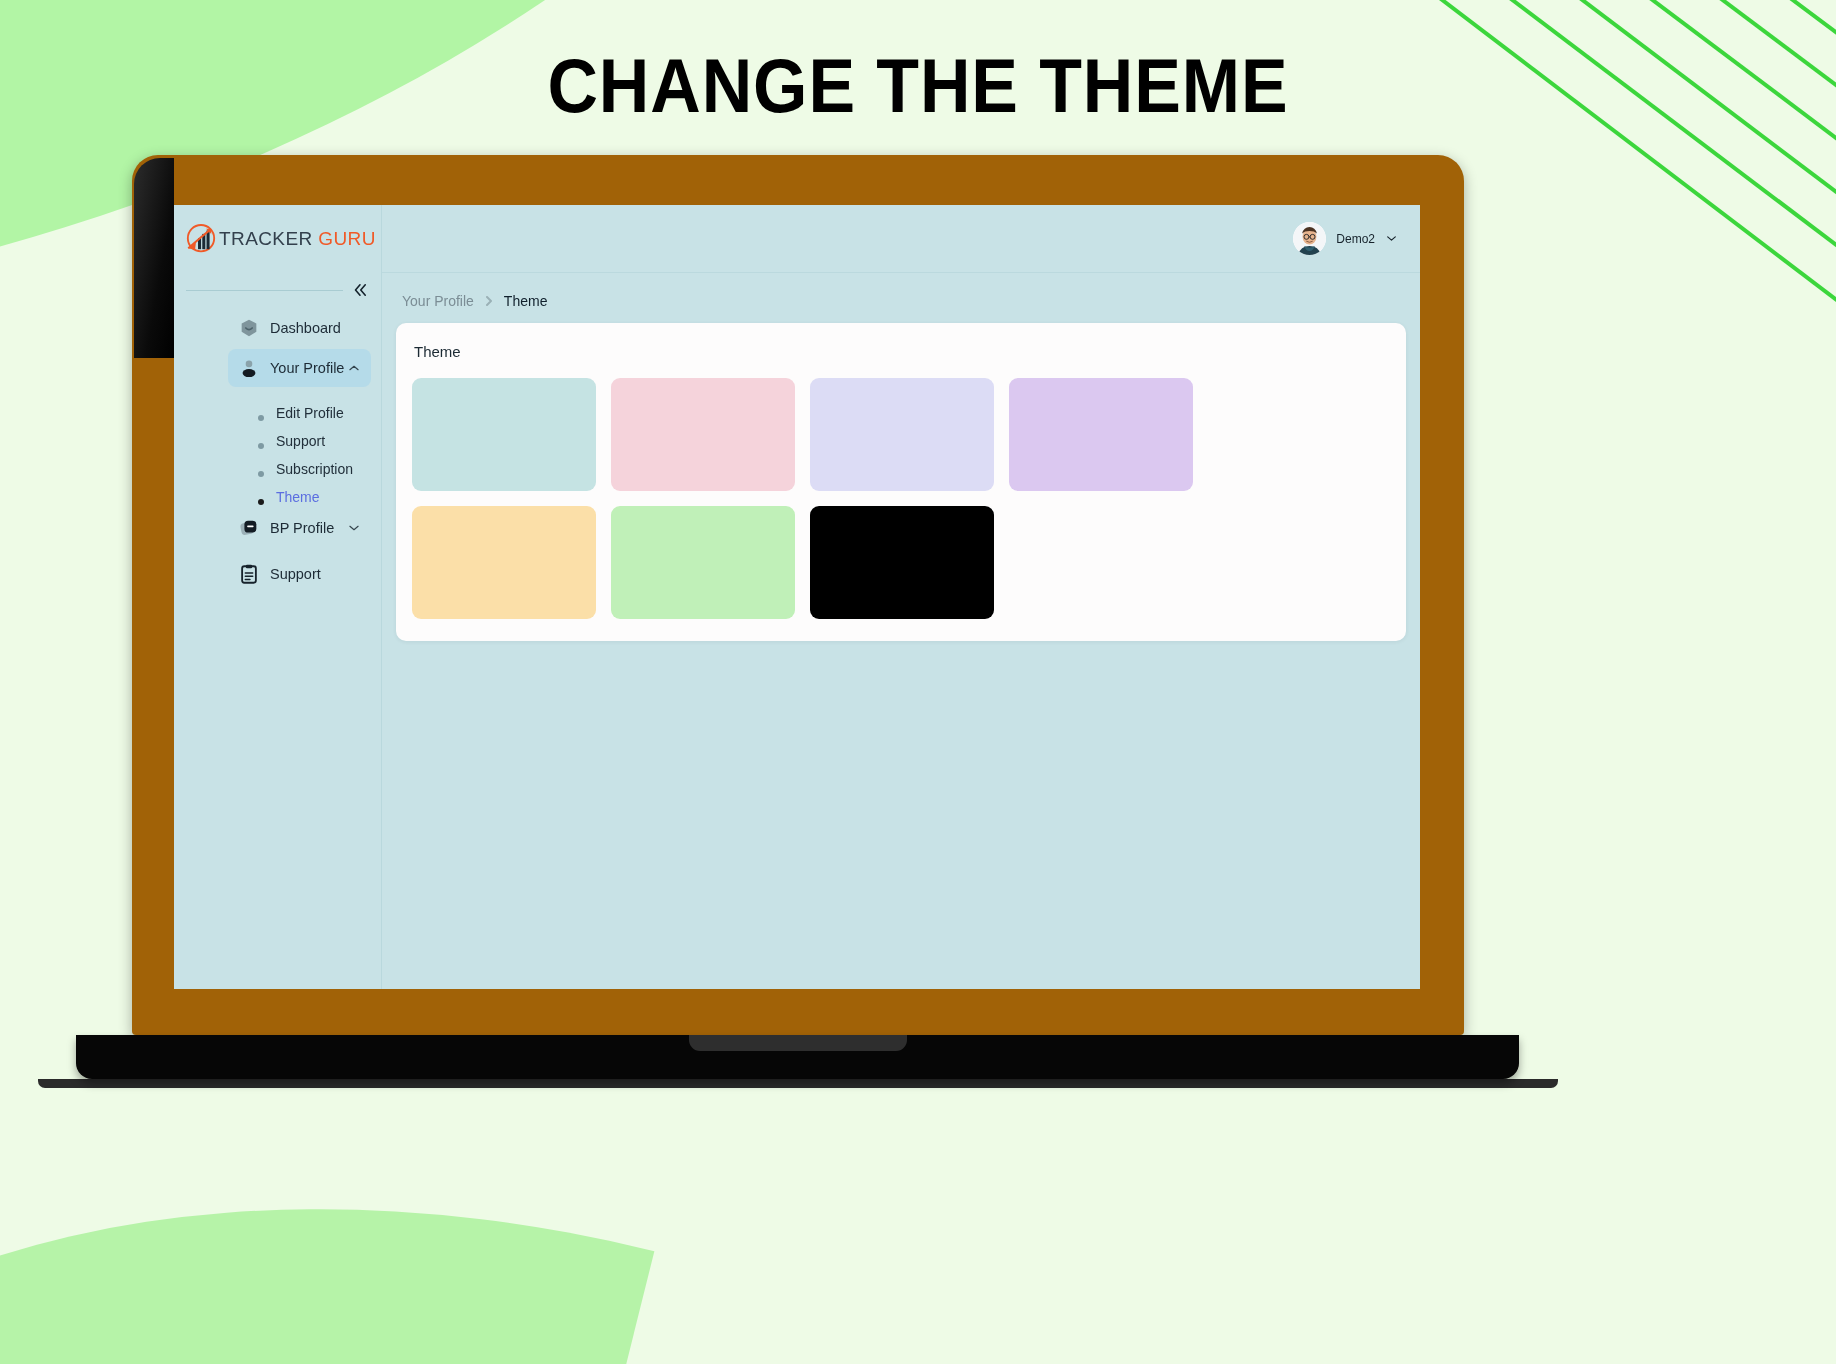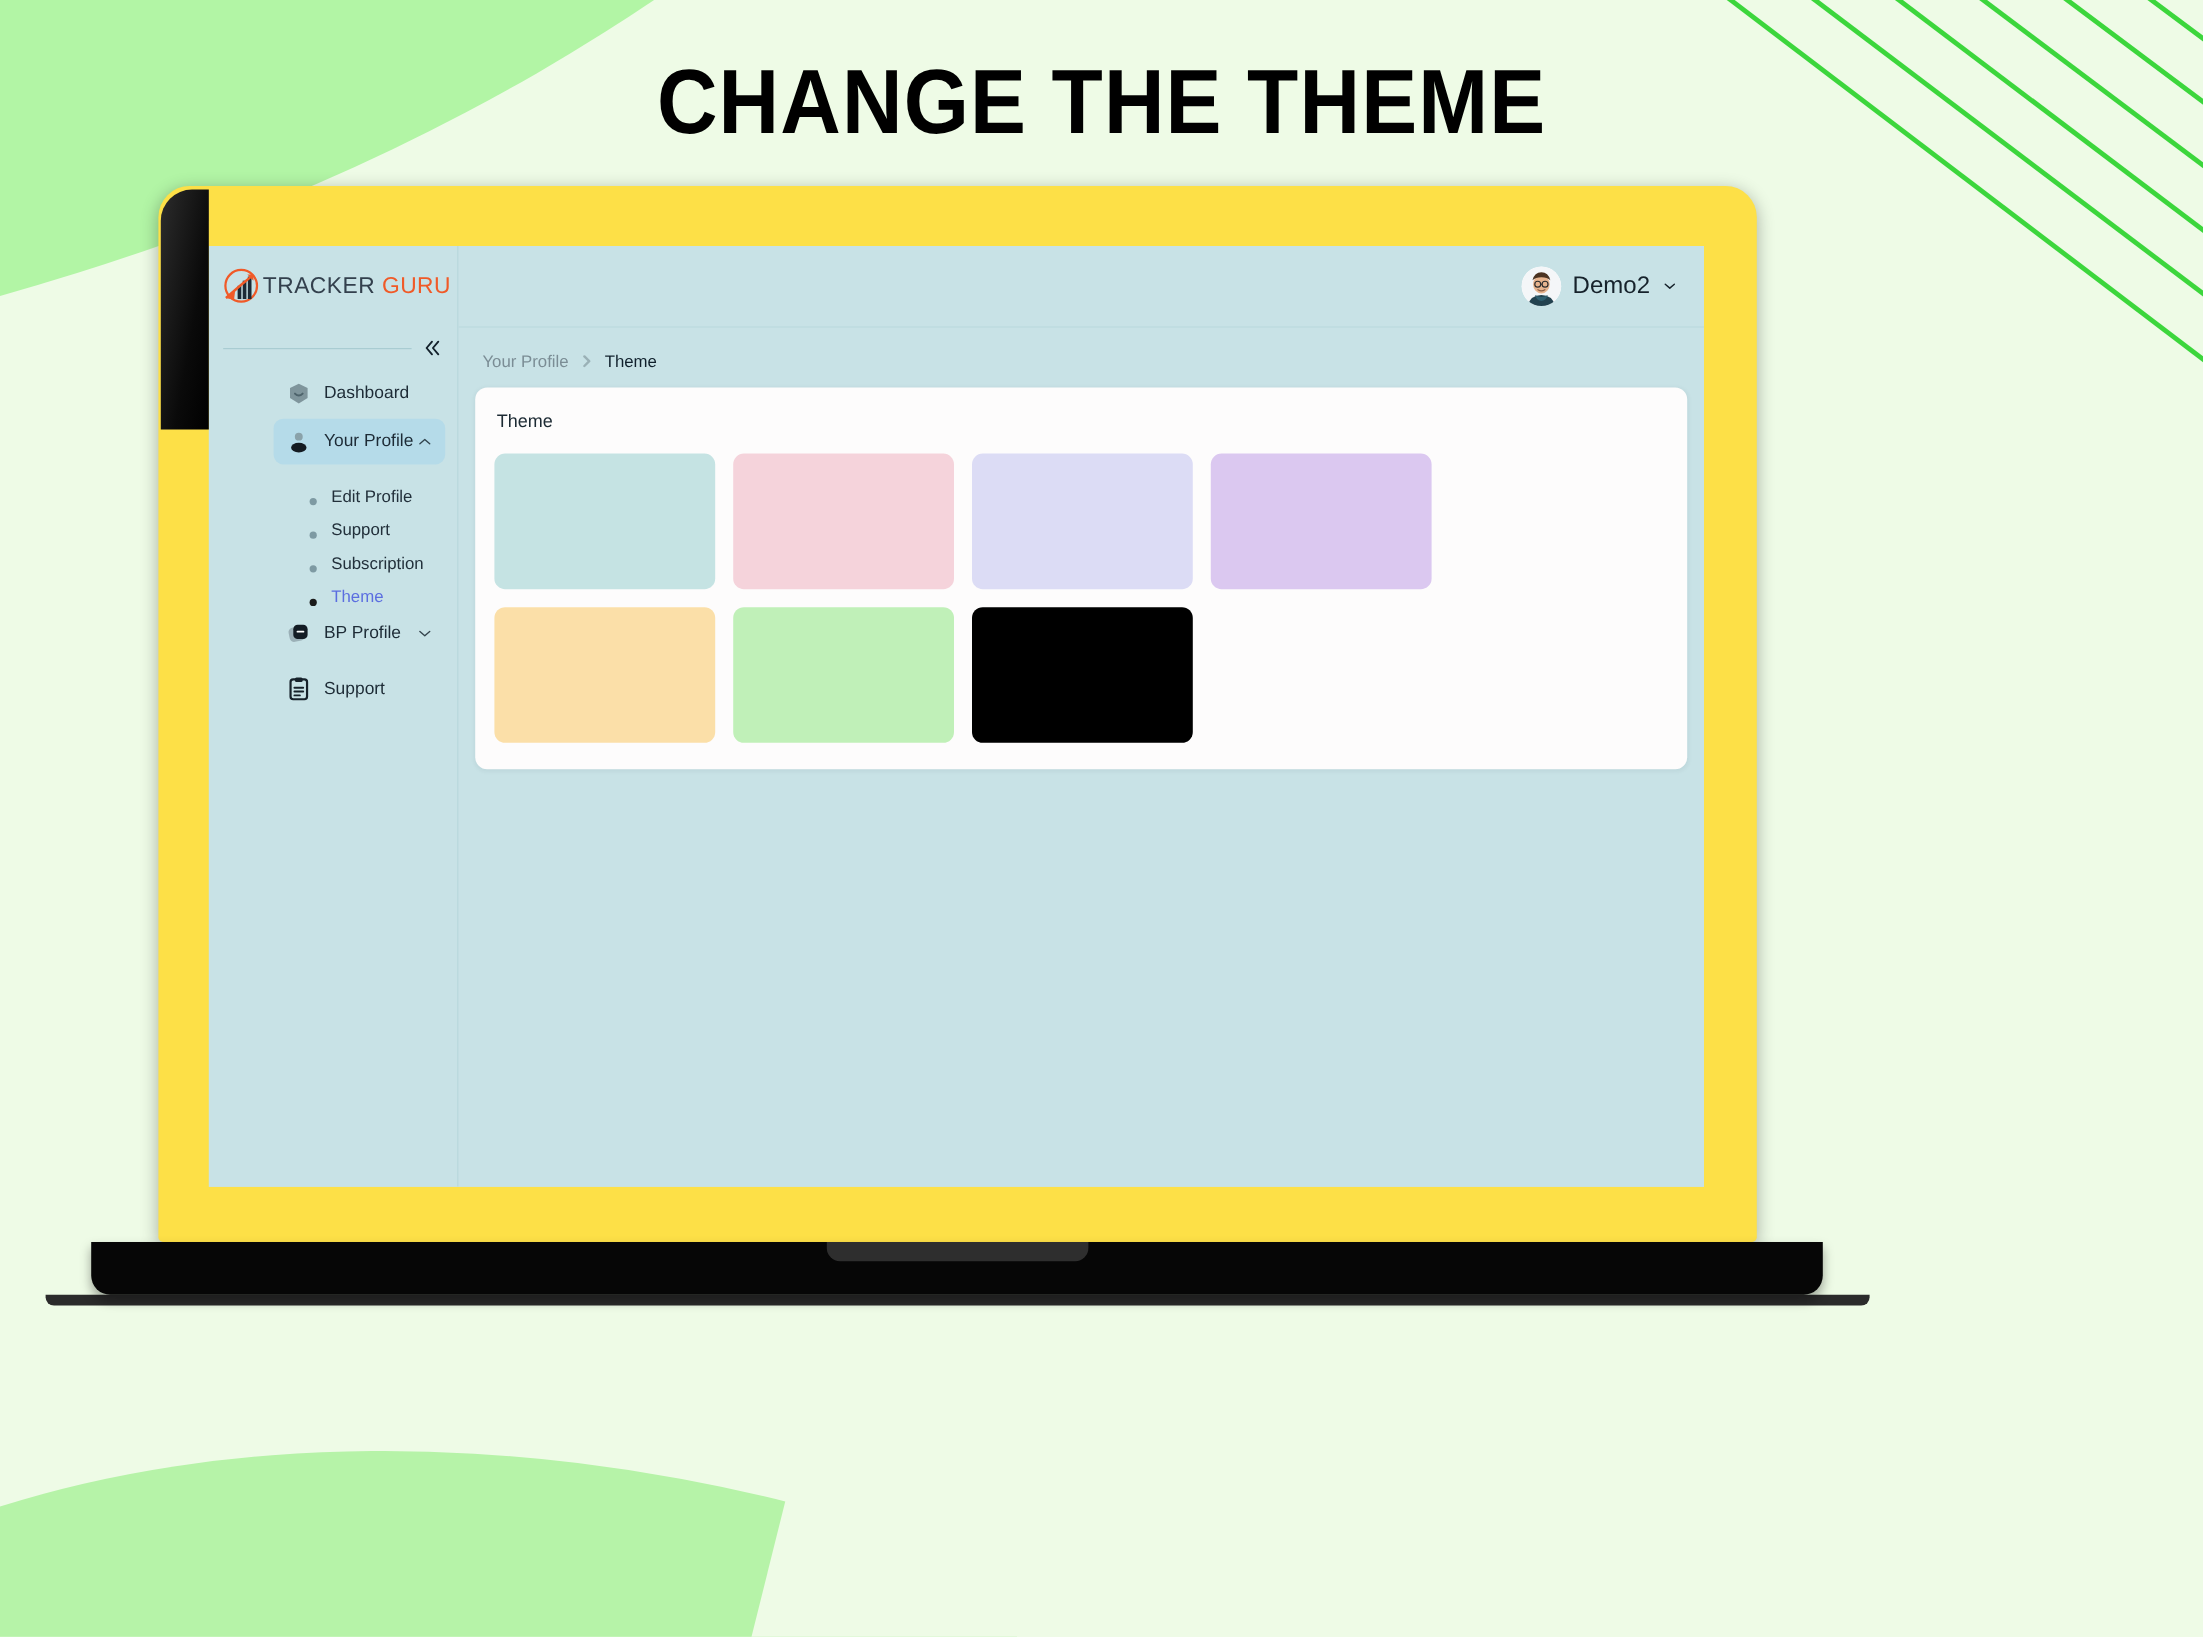--- a/index.html
+++ b/index.html
@@ -50,21 +50,21 @@
     transform: scaleX(0.92);
     z-index: 5;
   }
 
   
   #laptop { position: absolute; left: 132px; top: 155px; width: 1332px; z-index: 4; }
 
   .laptop-lid {
     width: 1332px;
     height: 880px;
-    background: #fde047;
+    background: #a16207;
     border-radius: 26px 26px 4px 4px;
     padding: 50px 0 0 42px;
     position: relative;
     box-shadow: 0 4px 14px rgba(0,0,0,.30);
   }
   .laptop-lid::after {
     content: "";
     position: absolute; left: 2px; top: 3px; width: 40px; height: 200px;
     border-radius: 26px 0 0 0;
     background: linear-gradient(100deg, #2c2c2c 0%, #0a0a0a 62%, #000 100%);
@@ -171,21 +171,21 @@
     height: 68px;
     border-bottom: 1px solid #bbd9de;
     display: flex; align-items: center; justify-content: flex-end;
     padding-right: 22px;
   }
   .user-chip { display: flex; align-items: center; gap: 10px; cursor: pointer; }
   .avatar {
     width: 33px; height: 33px; border-radius: 50%;
     overflow: hidden; background: #fff; flex: 0 0 33px;
   }
-  .user-name { font-size: 20px; color: #16222b; }
+  .user-name { font-size: 12px; color: #16222b; }
   .user-caret { width: 13px; height: 13px; }
 
   .breadcrumb {
     display: flex; align-items: center; gap: 9px;
     padding: 20px 0 14px 20px;
     font-size: 14px;
   }
   .bc-parent { color: #7b8d95; cursor: pointer; }
   .bc-sep { width: 12px; height: 12px; opacity: .45; }
   .bc-current { color: #10202c; font-weight: 500; }

